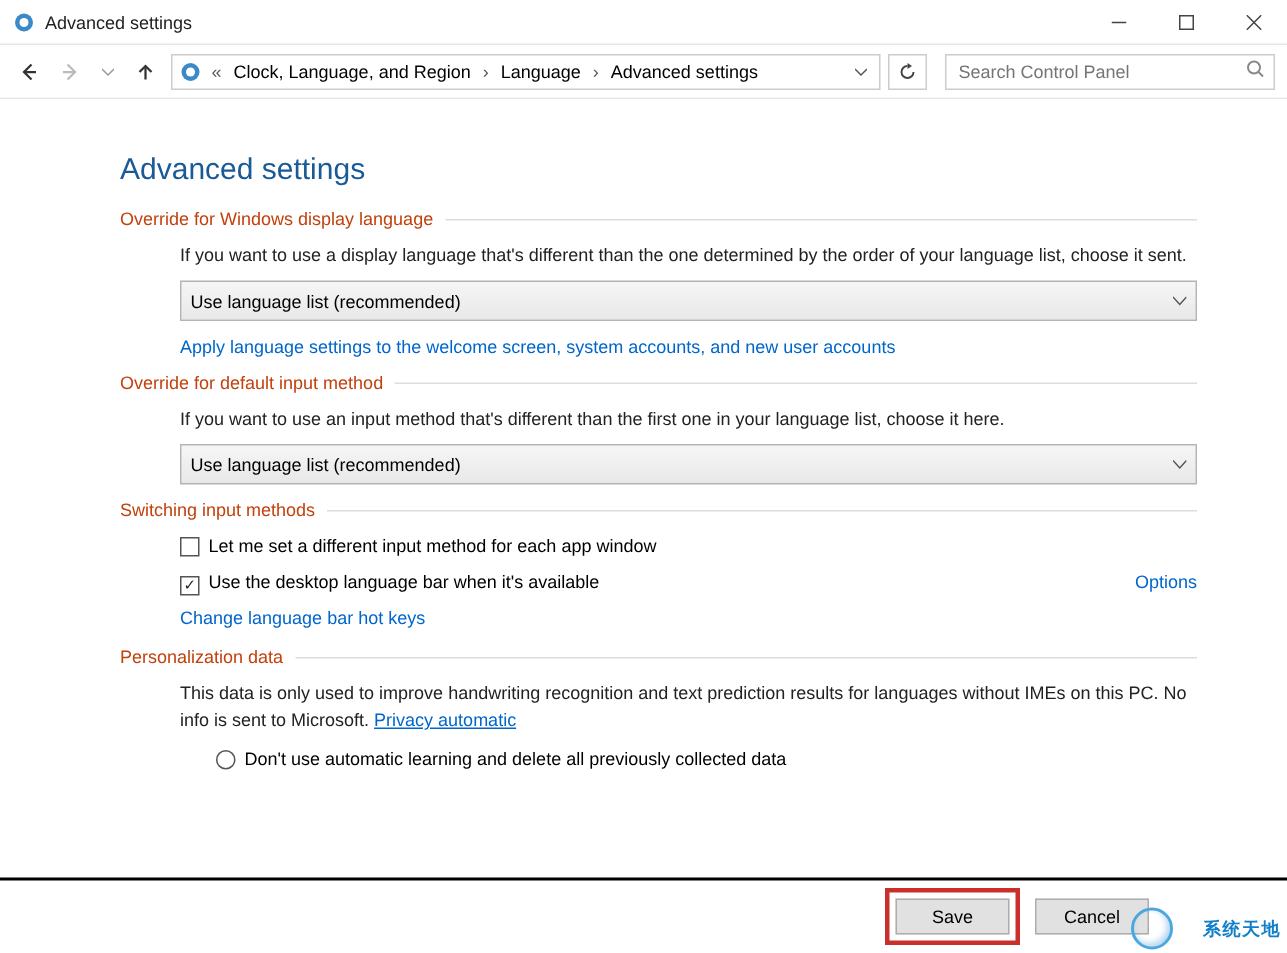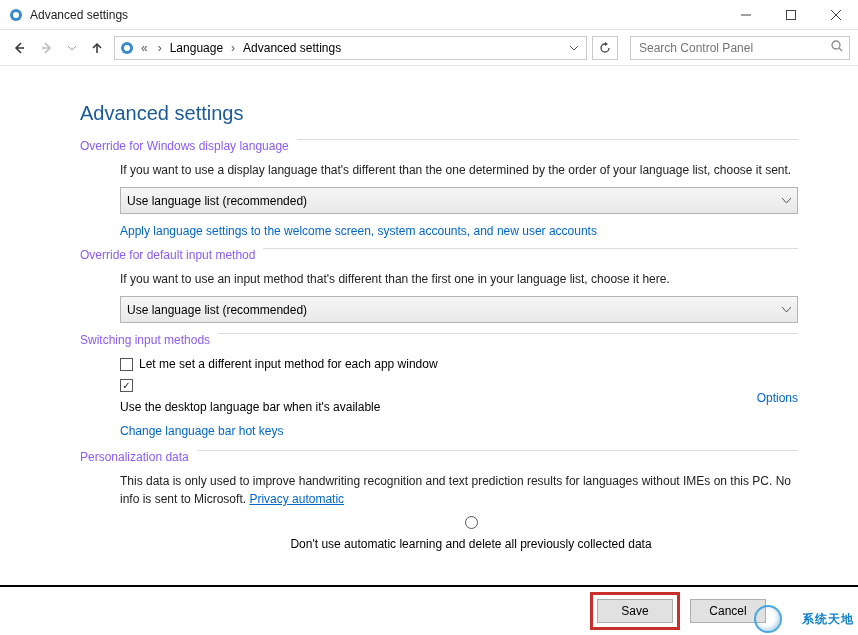--- a/index.html
+++ b/index.html
@@ -96,24 +96,25 @@
     color: #1a5a97;
     font-weight: 400;
     font-size: 20px;
     margin: 18px 0 14px 0;
   }
   .section {
     position: relative;
     margin-top: 10px;
   }
   .section-hdr {
-    color: #8b5cf6;
+    color: #c2410c;
     position: relative;
     margin-bottom: 8px;
     display:flex;
+    align-items:center;
   }
   .section-hdr .label { padding-right: 8px; white-space: nowrap; }
   .section-hdr .rule { flex:1; height:1px; background:#ddd; }
   .section-body {
     padding-left: 40px;
     padding-right: 0;
   }
   .desc { color:#222; line-height:1.5; margin-bottom:8px; }
   .combo {
     width: 100%;
@@ -247,20 +248,21 @@
   </div>
 
   <div class="addressbar">
     <span class="addr-icon">
       <svg width="16" height="16" viewBox="0 0 16 16">
           <circle cx="8" cy="8" r="6" fill="#3a89c9"></circle>
           <circle cx="8" cy="8" r="3" fill="#fff"></circle>
         </svg>
     </span>
     <span class="addr-chev">«</span>
+    <span class="addr-seg">Clock, Language, and Region</span>
     <span class="addr-chev">›</span>
     <span class="addr-seg">Language</span>
     <span class="addr-chev">›</span>
     <span class="addr-seg">Advanced settings</span>
     <span class="addr-spacer"></span>
     <span class="addr-dd">
       <svg width="8" height="8">
           <path d="M0 2 L4 6 L8 2" fill="none" stroke="#555"></path>
         </svg>
     </span>
@@ -326,42 +328,42 @@
     <div class="section-hdr">
       <span class="label">Switching input methods</span>
       <span class="rule"></span>
     </div>
     <div class="section-body">
       <div class="row">
         <span class="chk"></span>
         <span>Let me set a different input method for each app window</span>
       </div>
       <div class="row justify">
-        <div style="display:flex;align-items:flex-start;gap:6px;flex-direction:column;">
+        <div style="display:flex;align-items:flex-end;gap:6px;">
           <span class="chk checked"></span>
           <span>Use the desktop language bar when it's available</span>
         </div>
         <span class="link">Options</span>
       </div>
       <div class="row">
         <span class="link">Change language bar hot keys</span>
       </div>
     </div>
   </div>
 
   <div class="section">
     <div class="section-hdr">
       <span class="label">Personalization data</span>
       <span class="rule"></span>
     </div>
     <div class="section-body">
       <div class="desc">
         <span>This data is only used to improve handwriting recognition and text prediction results for languages without IMEs on this PC. No info is sent to Microsoft. </span><span class="link u">Privacy automatic</span>
       </div>
-      <div class="row" style="padding-left:24px;flex-direction:column;">
+      <div class="row" style="padding-left:24px;">
         <span class="radio"></span>
         <span>Don't use automatic learning and delete all previously collected data</span>
       </div>
     </div>
   </div>
 </div>
 
 <div class="footer">
   <div class="save-wrap">
     <div class="btn">Save</div>

